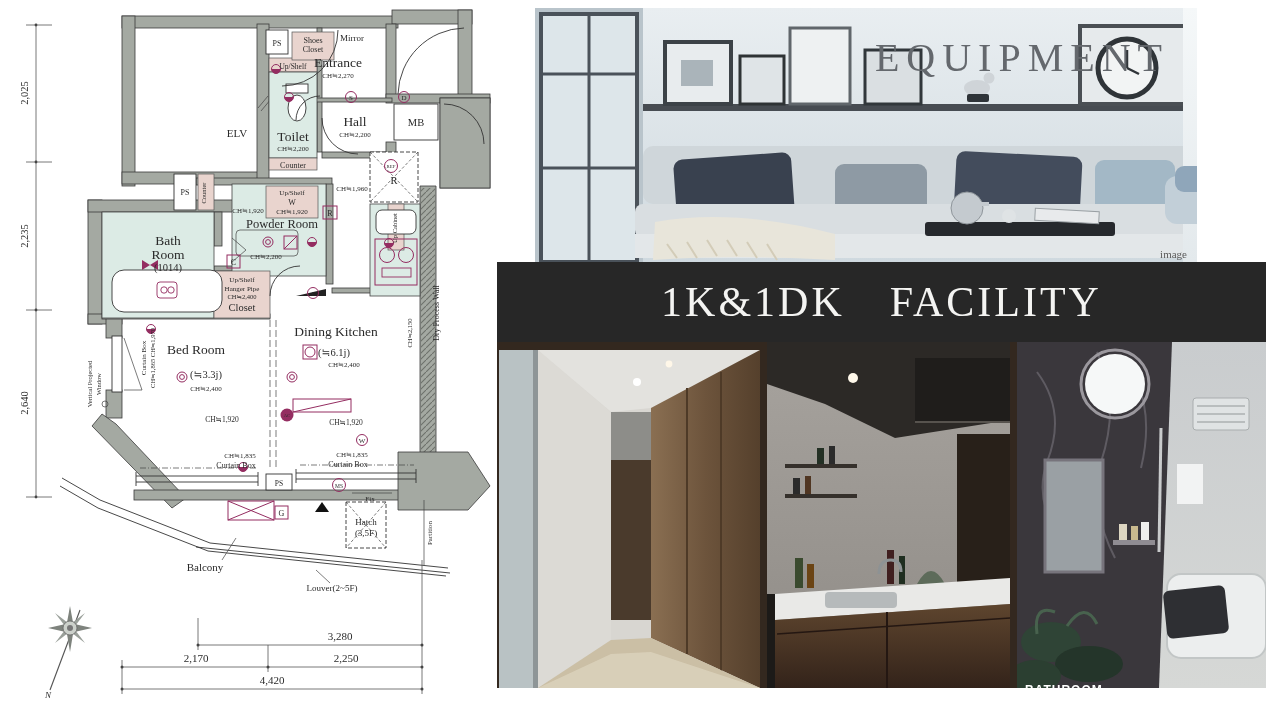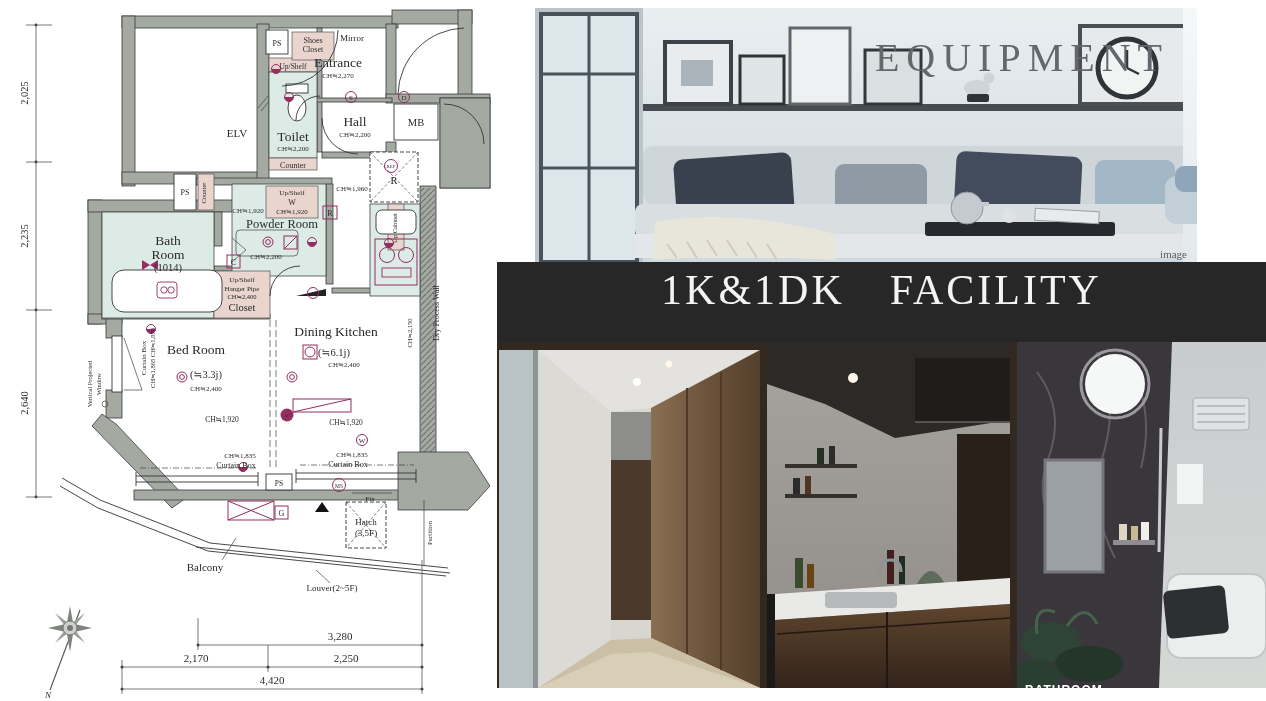--- a/index.html
+++ b/index.html
@@ -17,21 +17,21 @@
   .wbox{fill:#ffffff;stroke:#333;stroke-width:0.9;}
   .ln{stroke:#333;stroke-width:0.9;fill:none;}
   .thin{stroke:#444;stroke-width:0.7;fill:none;}
   .dim{stroke:#555;stroke-width:0.8;fill:none;}
   
   .hero{position:absolute;left:497px;top:8px;width:662px;height:254px;overflow:hidden;padding-left:38px;}
   .hero-title{position:absolute;top:26px;right:28px;font-size:40px;letter-spacing:7px;
               color:#64686d;font-family:"Liberation Serif",serif;}
   .hero-caption{position:absolute;bottom:2px;right:10px;font-size:11px;color:#5a5a5a;}
   .banner{position:absolute;left:497px;top:262px;width:769px;height:80px;background:#272727;
-          display:flex;justify-content:center;}
+          display:flex;align-items:center;justify-content:center;}
   .banner span{color:#f4f4f2;font-size:42px;letter-spacing:3px;white-space:pre;
                font-family:"Liberation Serif",serif;}
   .gallery{position:absolute;left:497px;top:342px;width:769px;height:346px;background:#33281f;}
   .photo{position:absolute;top:0;height:346px;overflow:hidden;}
   .photo.hallway{left:2px;width:261px;top:8px;height:338px;}
   .photo.kitchen{left:270px;width:243px;}
   .photo.bathroom{left:520px;width:249px;}
   .bath-caption{position:absolute;left:8px;bottom:-9px;color:#ffffff;font-size:12px;
                 font-weight:bold;letter-spacing:1px;font-family:"Liberation Sans",sans-serif;}
 </style>

